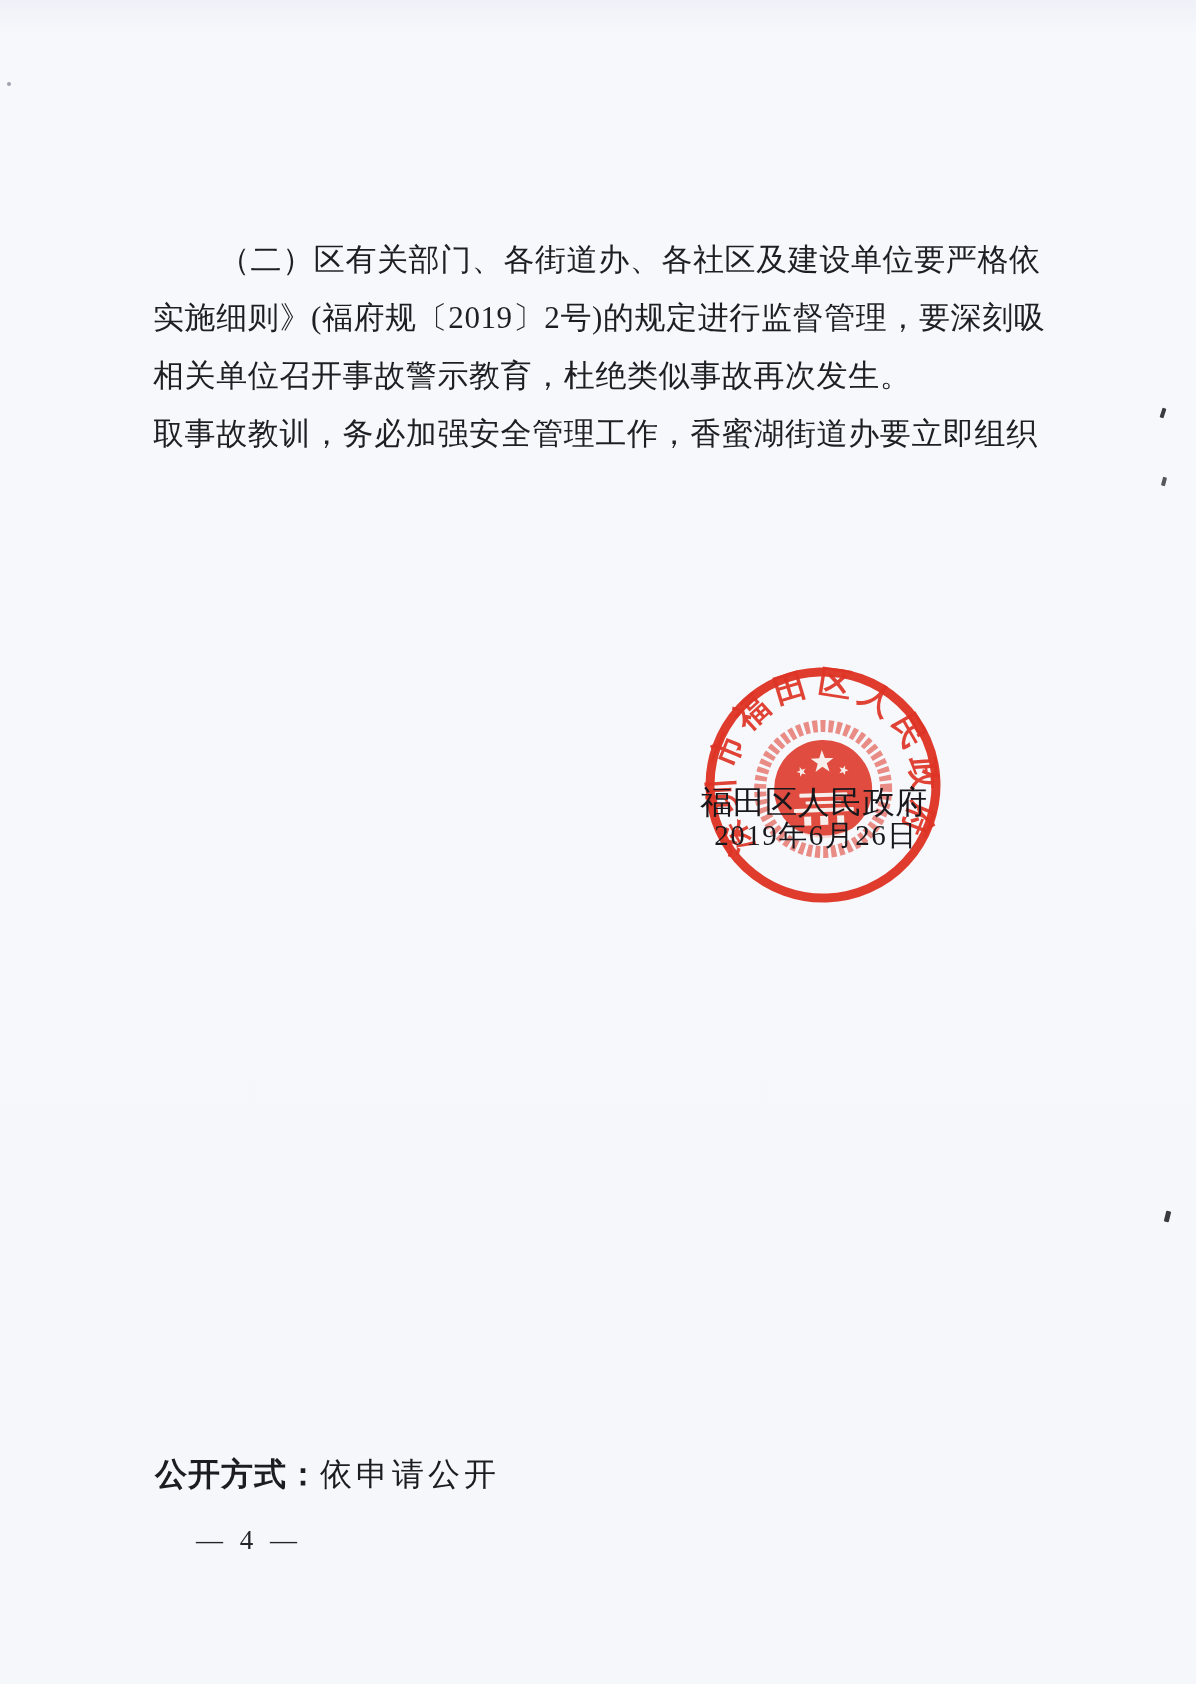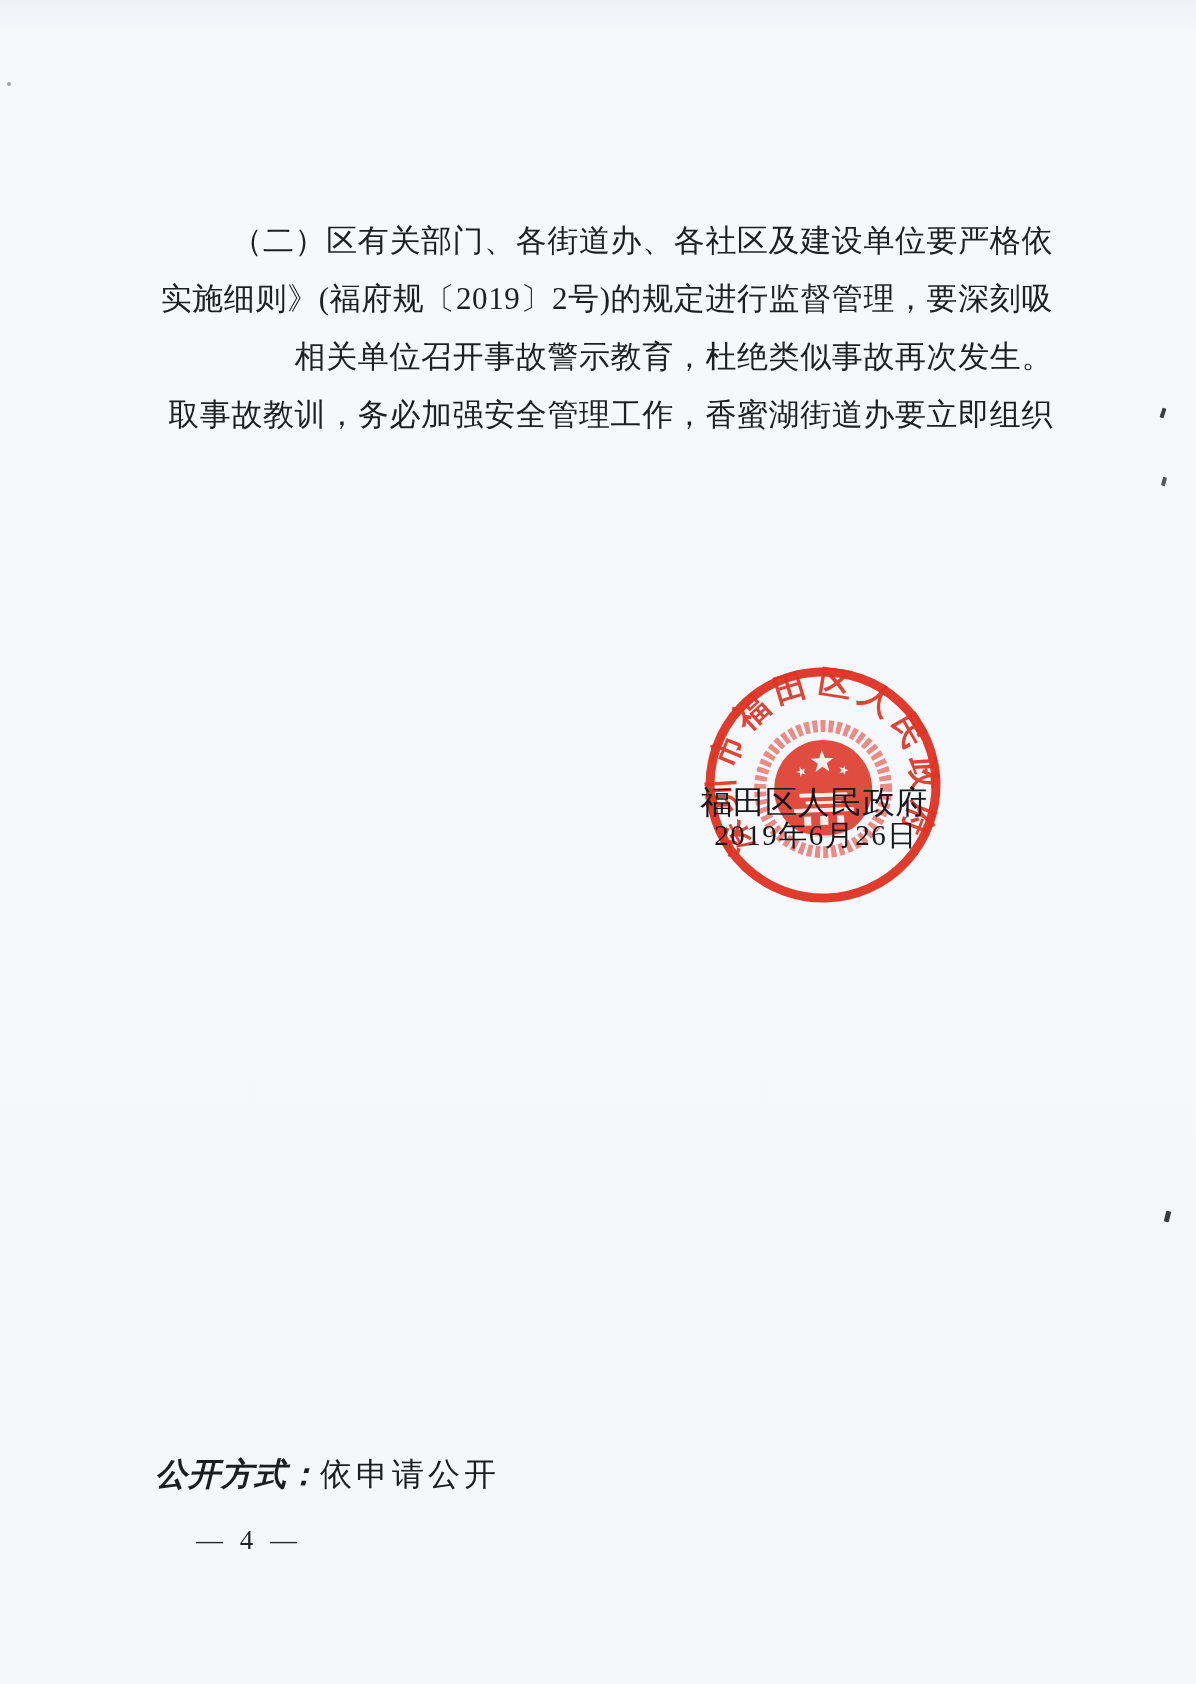--- a/index.html
+++ b/index.html
@@ -10,27 +10,27 @@
     overflow:hidden;
   }
   .page{
     position:relative;
     width:1196px;height:1684px;
     background:linear-gradient(180deg,#eef1f7 0%,#f6f8fc 2%,#f7f8fc 50%,#f5f7fb 100%);
     overflow:hidden;
   }
   .body-text{
     position:absolute;
-    left:153px;top:212px;
+    left:153px;top:231px;
     width:900px;
     font-size:31px;
     line-height:58px;
     letter-spacing:0.6px;
     color:#1f1f23;
-    text-align:right;
+    text-align:left;
   }
   .body-text .line{white-space:nowrap;}
   .body-text .line.indent{padding-left:66px;}
 
   
   .seal{
     position:absolute;
     left:693px;top:655px;
     width:260px;height:260px;
     opacity:0.95;
@@ -61,21 +61,20 @@
     position:absolute;
     left:155px;top:1456px;
     font-size:32px;line-height:36px;
     color:#1d1d21;
     white-space:nowrap;
   }
   .footer-disclosure .label{
     font-family:"Liberation Sans","DejaVu Sans",sans-serif;
     font-weight:700;
     letter-spacing:1px;
-    font-style:italic;
   }
   .footer-disclosure .value{
     font-family:"Liberation Serif","DejaVu Serif",serif;
     letter-spacing:4px;
     text-align:center;
   }
   .page-number{
     position:absolute;
     left:196px;top:1524px;
     font-size:27px;line-height:32px;

